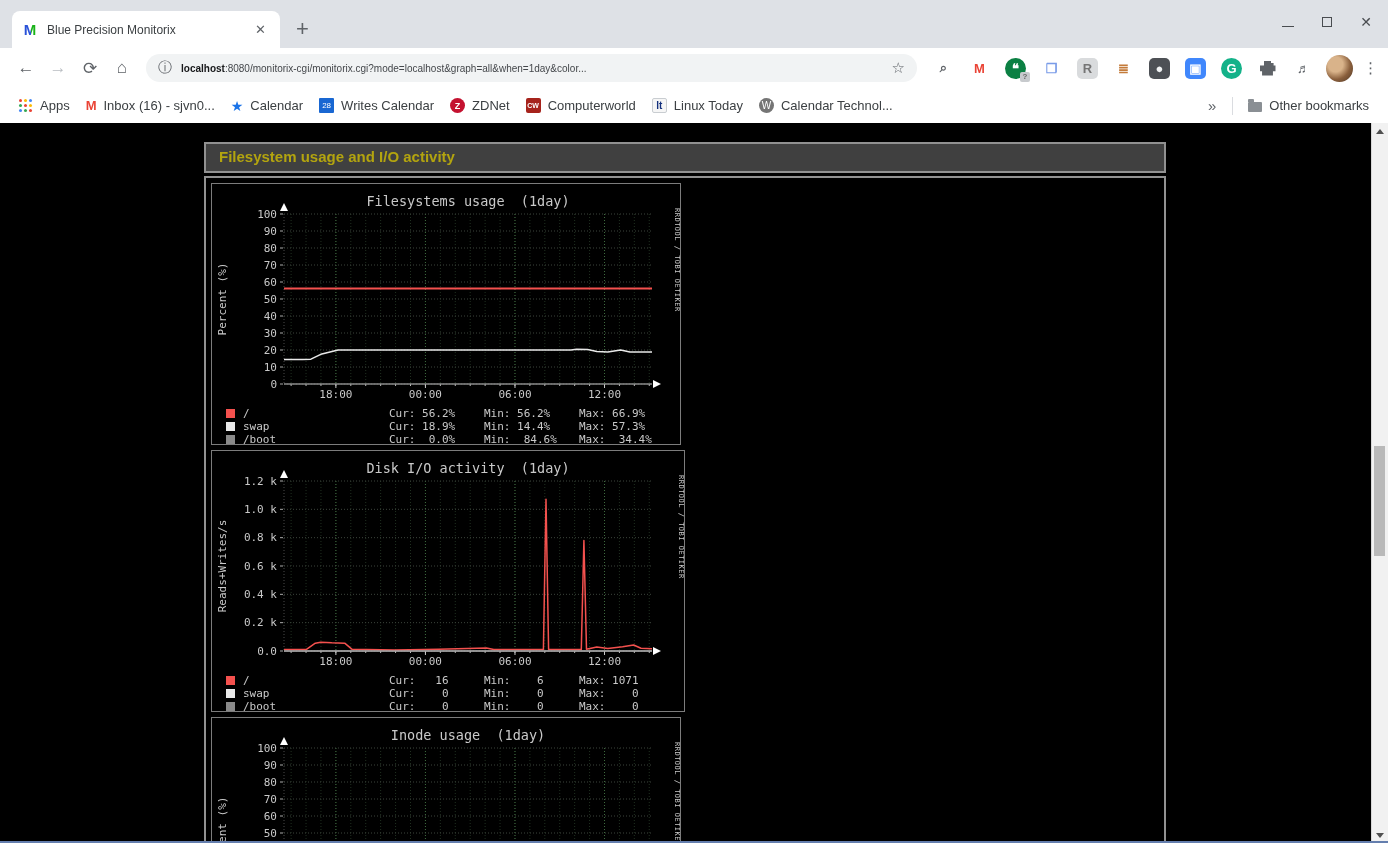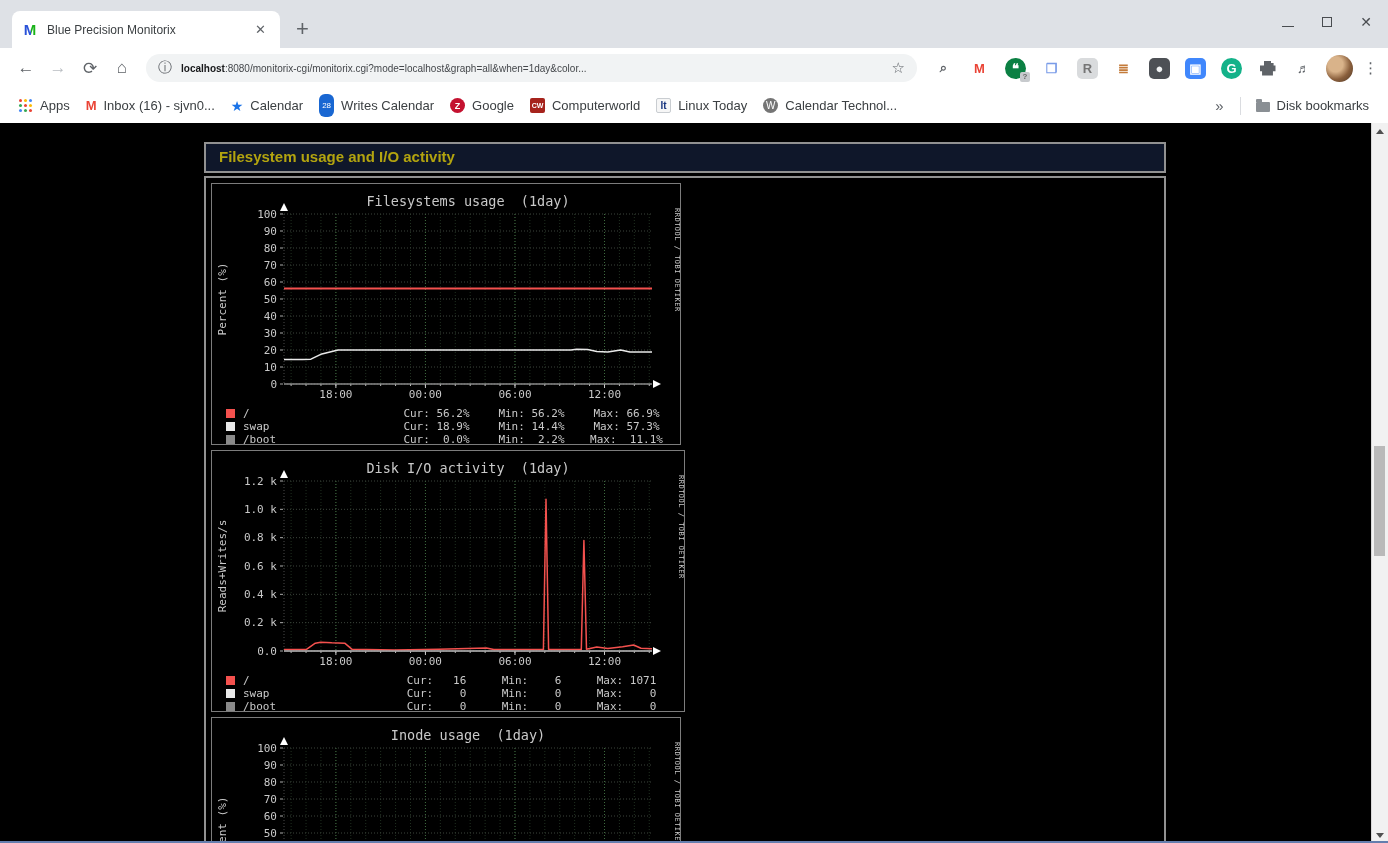--- a/index.html
+++ b/index.html
@@ -36,45 +36,45 @@
 
   
   .bookmarksbar { height:35px; background:#fff; display:flex; align-items:center; padding:0 12px; gap:2px; font-size:13px; color:#3c4043; flex:0 0 auto; }
   .bm-item { display:flex; align-items:center; gap:7px; padding:3px 7px; border-radius:4px; white-space:nowrap; }
   .bm-ico { display:flex; align-items:center; justify-content:center; }
   .ico-apps-grid-icon { position:relative; width:14px; height:14px; }
   .ico-apps-grid-icon::before { content:""; position:absolute; left:0; top:0; width:3px; height:3px; border-radius:50%; background:#ea4335;
       box-shadow:5px 0 0 #fbbc05,10px 0 0 #4285f4,0 5px 0 #34a853,5px 5px 0 #ea4335,10px 5px 0 #fbbc05,0 10px 0 #4285f4,5px 10px 0 #34a853,10px 10px 0 #ea4335; }
   .ico-gmail-icon { color:#ea4335; font-weight:bold; font-size:13px; }
   .ico-star-icon { color:#1a73e8; font-size:14px; }
-  .ico-calendar-icon { background:#1967d2; color:#fff; width:15px; height:23px; font-size:8px; border-radius:6px; }
+  .ico-calendar-icon { background:#1967d2; color:#fff; width:15px; height:15px; font-size:8px; border-radius:1px; }
   .ico-zdnet-icon { background:#c41230; color:#fff; width:15px; height:15px; font-size:9px; font-weight:bold; border-radius:50%; }
   .ico-computerworld-icon { background:#a6231c; color:#fff; width:15px; height:15px; font-size:7px; font-weight:bold; border-radius:2px; }
   .ico-linuxtoday-icon { background:#f6f6f6; border:1px solid #c9cdd1; color:#14317d; font-weight:bold; font-size:10px; width:15px; height:15px; border-radius:2px; }
   .ico-wordpress-icon { background:#757575; color:#fff; width:15px; height:15px; font-size:10px; border-radius:50%; }
   .bm-spacer { flex:1; }
   .chevron { color:#5f6368; font-size:15px; padding:0 8px; }
   .bm-divider { width:1px; height:18px; background:#dadce0; margin:0 6px; }
   .ico-folder-icon { width:14px; height:10px; background:#8a8f94; border-radius:1px; position:relative; margin-top:2px; }
   .ico-folder-icon::before { content:""; position:absolute; top:-3px; left:0; width:6px; height:3px; background:#8a8f94; border-radius:1px 1px 0 0; }
 
   
   .content { flex:1; position:relative; background:#000; overflow:hidden; }
   .sections { position:absolute; left:204px; top:0; width:962px; }
   .section { margin-top:19px; }
-  .sec-header { border:2px solid #919191; background:#0f172a; padding:4px 13px 5px; }
+  .sec-header { border:2px solid #919191; background:#404040; padding:4px 13px 5px; }
   .sec-title { color:#b3a40f; font-weight:bold; font-size:15px; }
   .charts-box { margin-top:3px; border:2px solid #919191; background:#000; padding:5px; display:flex; flex-wrap:wrap; gap:5px; }
   .panel { border:1px solid #7c7c7c; background:#000; overflow:hidden; }
   .panel svg text { font-family:"DejaVu Sans Mono",monospace; fill:#c9c9c9; }
   .legend { padding-top:1px; }
   .leg-row { display:flex; align-items:center; height:13px; padding-left:14px; font-family:"DejaVu Sans Mono",monospace; font-size:11px; color:#c9c9c9; }
   .swatch { width:9px; height:9px; margin-right:8px; flex:0 0 auto; }
   .leg-name { width:146px; white-space:pre; }
-  .leg-col { width:95px; white-space:pre; display:inline-block;text-align:center; }
+  .leg-col { width:95px; white-space:pre; display:inline-block; }
 
   
   .scrollbar { position:absolute; right:0; top:0; width:17px; height:100%; background:#f1f1f1; border-left:1px solid #d8d8d8; z-index:6; }
   .sb-up, .sb-down { position:absolute; left:0; width:100%; height:16px; display:flex; align-items:center; justify-content:center; }
   .sb-up { top:0; } .sb-down { bottom:0; }
   .tri-up { width:0; height:0; border-left:4px solid transparent; border-right:4px solid transparent; border-bottom:5px solid #505050; }
   .tri-down { width:0; height:0; border-left:4px solid transparent; border-right:4px solid transparent; border-top:5px solid #505050; }
   .sb-thumb { position:absolute; left:2px; right:3px; top:323px; height:110px; background:#b9b9b9; }
   .bottom-line { position:absolute; left:0; right:0; bottom:0; height:2px; background:#647eae; z-index:7; }
 </style>
@@ -147,41 +147,41 @@
         <div class="bm-item">
           <span class="bm-ico ico-star-icon">★</span>
           <span>Calendar</span>
         </div>
         <div class="bm-item">
           <span class="bm-ico ico-calendar-icon">28</span>
           <span>Writes Calendar</span>
         </div>
         <div class="bm-item">
           <span class="bm-ico ico-zdnet-icon">Z</span>
-          <span>Google</span>
+          <span>ZDNet</span>
         </div>
         <div class="bm-item">
           <span class="bm-ico ico-computerworld-icon">CW</span>
           <span>Computerworld</span>
         </div>
         <div class="bm-item">
           <span class="bm-ico ico-linuxtoday-icon">lt</span>
           <span>Linux Today</span>
         </div>
         <div class="bm-item">
           <span class="bm-ico ico-wordpress-icon">W</span>
           <span>Calendar Technol...</span>
         </div>
       </div>
     <div class="bm-spacer"></div>
     <div class="chevron">»</div>
     <div class="bm-divider"></div>
     <div class="bm-item">
       <span class="bm-ico ico-folder-icon"></span>
-      <span>Disk bookmarks</span>
+      <span>Other bookmarks</span>
     </div>
   </div>
 
   <div class="content">
     <div class="sections">
       <div class="section">
         <div class="sec-header">
           <span class="sec-title">Filesystem usage and I/O activity</span>
         </div>
         <div class="charts-box">
@@ -303,22 +303,22 @@
                   <span class="swatch" style="background: rgb(233, 233, 233);"></span>
                   <span class="leg-name">swap</span>
                   <span class="leg-col">Cur: 18.9%</span>
                   <span class="leg-col">Min: 14.4%</span>
                   <span class="leg-col">Max: 57.3%</span>
                 </div>
                 <div class="leg-row">
                   <span class="swatch" style="background: rgb(138, 138, 138);"></span>
                   <span class="leg-name">/boot</span>
                   <span class="leg-col">Cur:  0.0%</span>
-                  <span class="leg-col">Min:  2.2%</span>
-                  <span class="leg-col">Max:  11.1%</span>
+                  <span class="leg-col">Min:  84.6%</span>
+                  <span class="leg-col">Max:  34.4%</span>
                 </div>
               </div></div>
             <div class="panel" style="width: 474px; height: 262px;"><svg width="474" height="218">
                 <line x1="79.1208" y1="30" x2="79.1208" y2="200" stroke="#203020" stroke-dasharray="1,2"></line>
                 <line x1="94.0432" y1="30" x2="94.0432" y2="200" stroke="#203020" stroke-dasharray="1,2"></line>
                 <line x1="108.9656" y1="30" x2="108.9656" y2="200" stroke="#203020" stroke-dasharray="1,2"></line>
                 <line x1="123.888" y1="30" x2="123.888" y2="200" stroke="#203020" stroke-dasharray="1,2"></line>
                 <line x1="138.81040000000002" y1="30" x2="138.81040000000002" y2="200" stroke="#203020" stroke-dasharray="1,2"></line>
                 <line x1="153.7328" y1="30" x2="153.7328" y2="200" stroke="#203020" stroke-dasharray="1,2"></line>
                 <line x1="168.65519999999998" y1="30" x2="168.65519999999998" y2="200" stroke="#203020" stroke-dasharray="1,2"></line>

